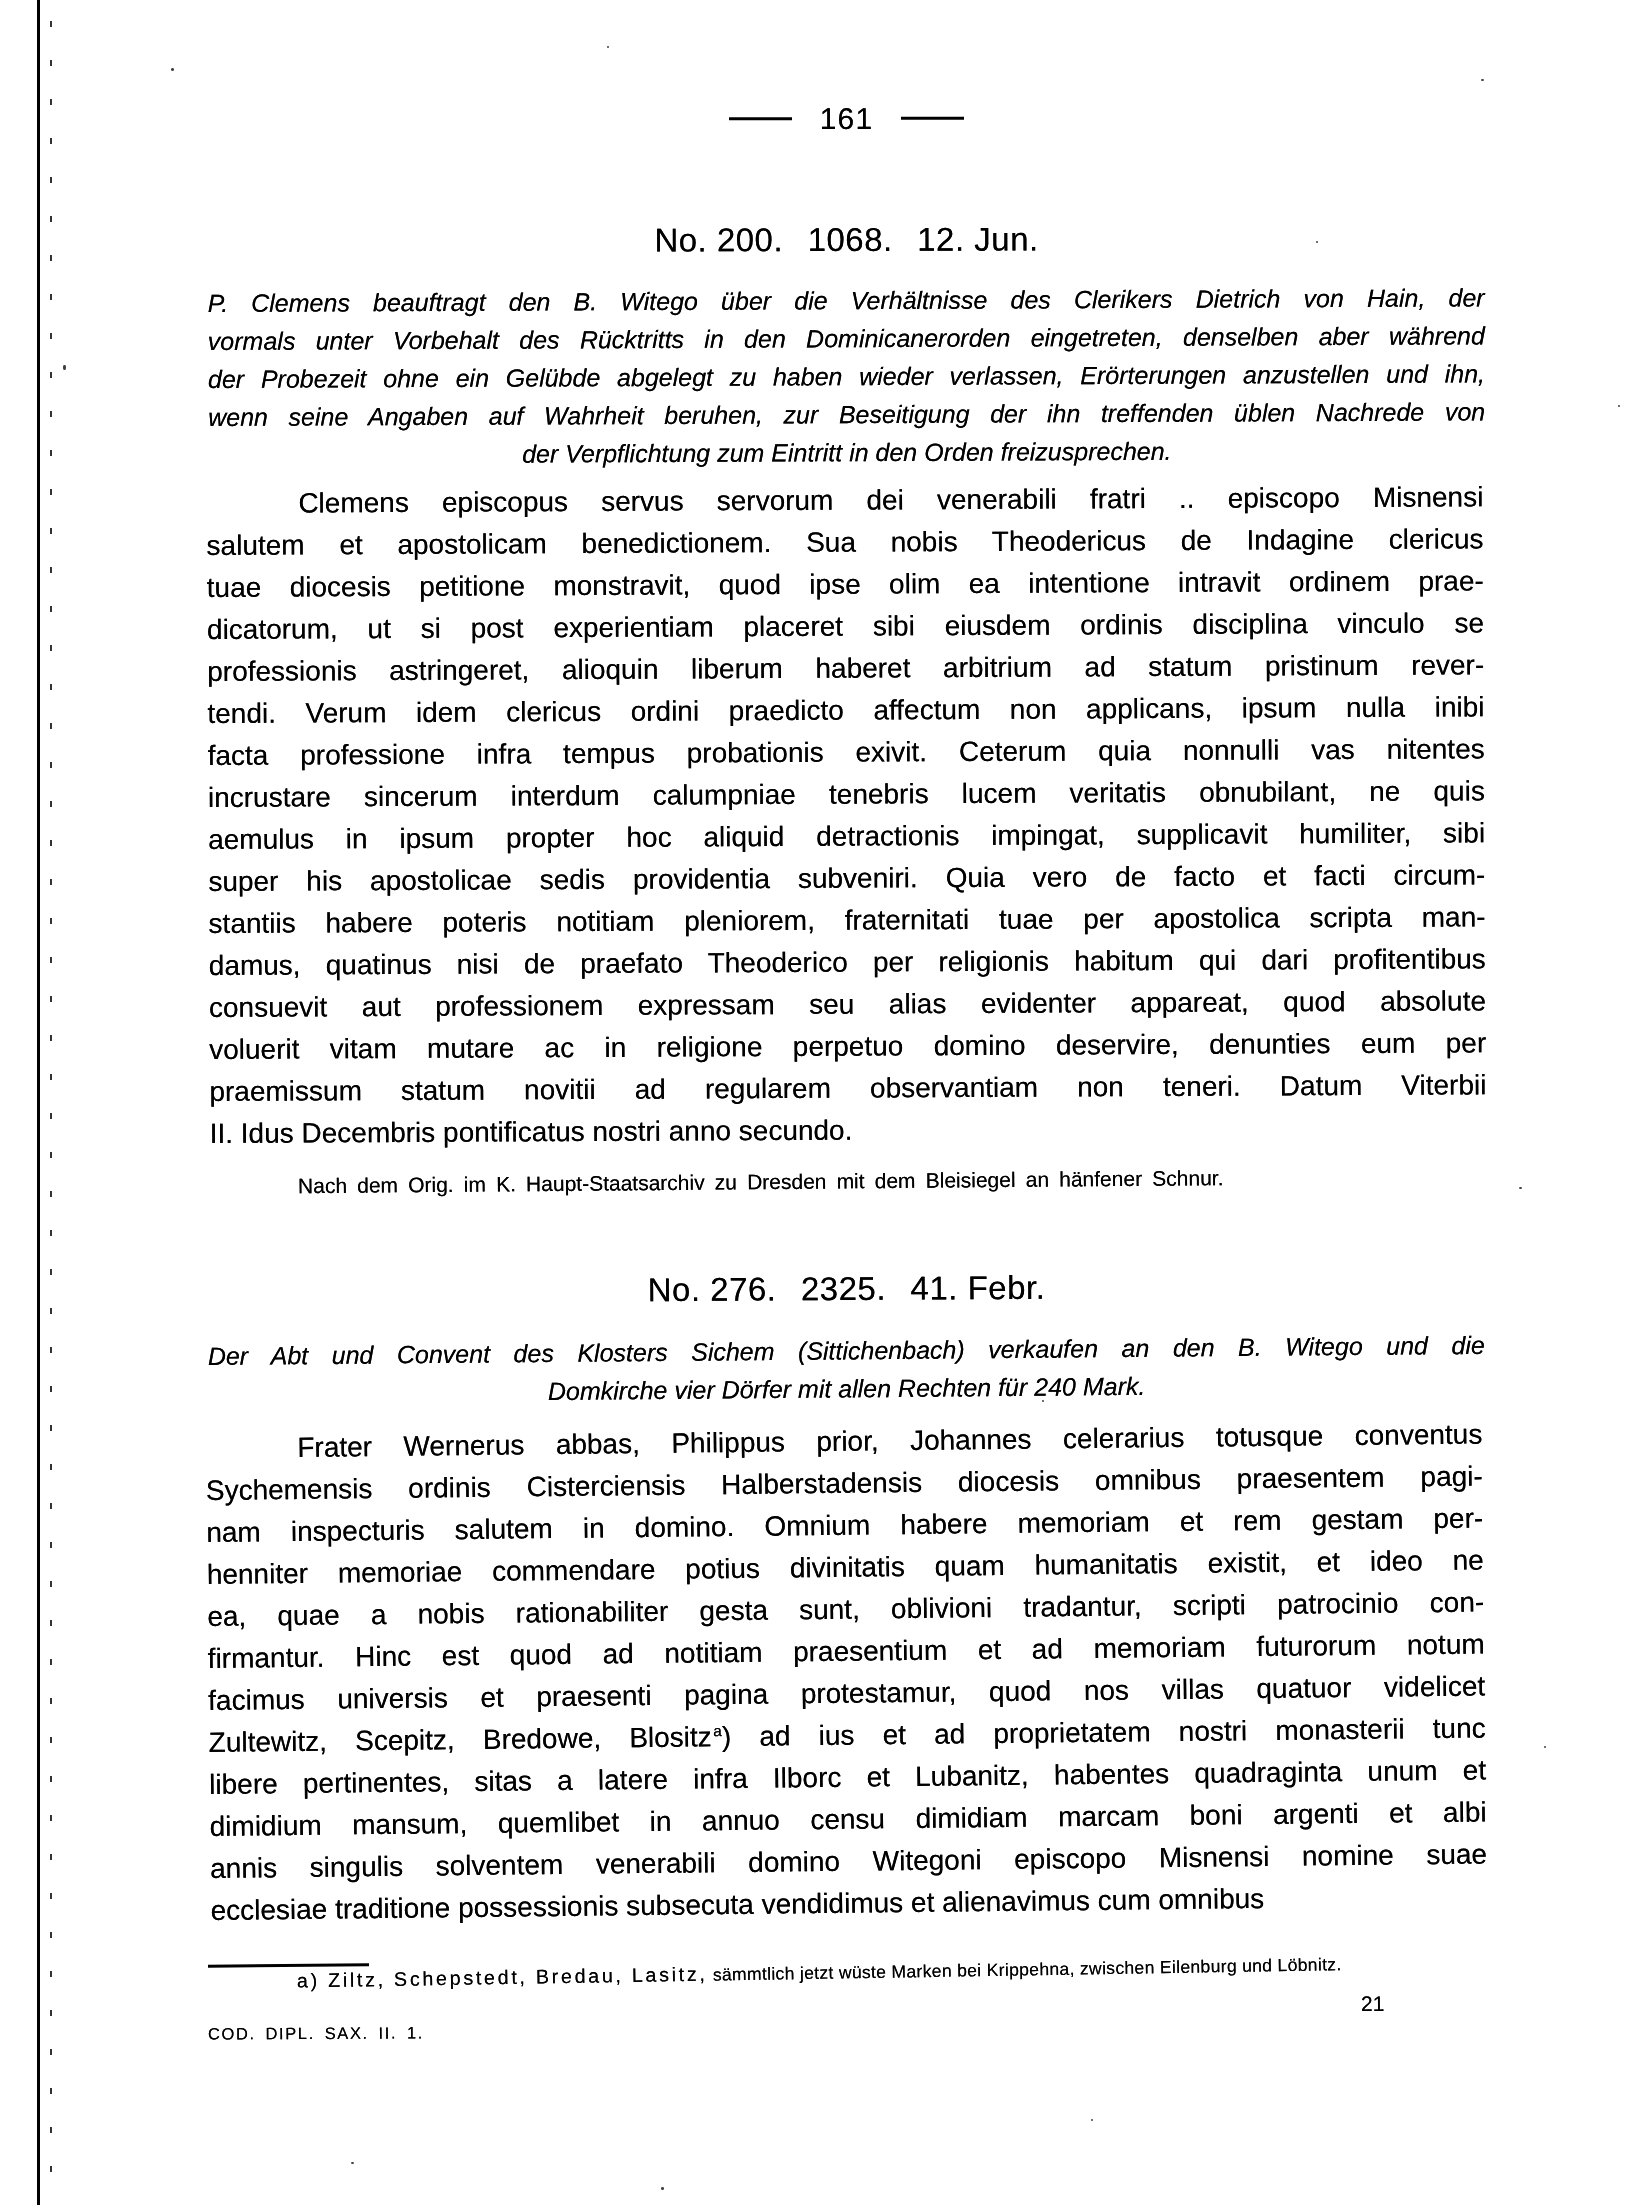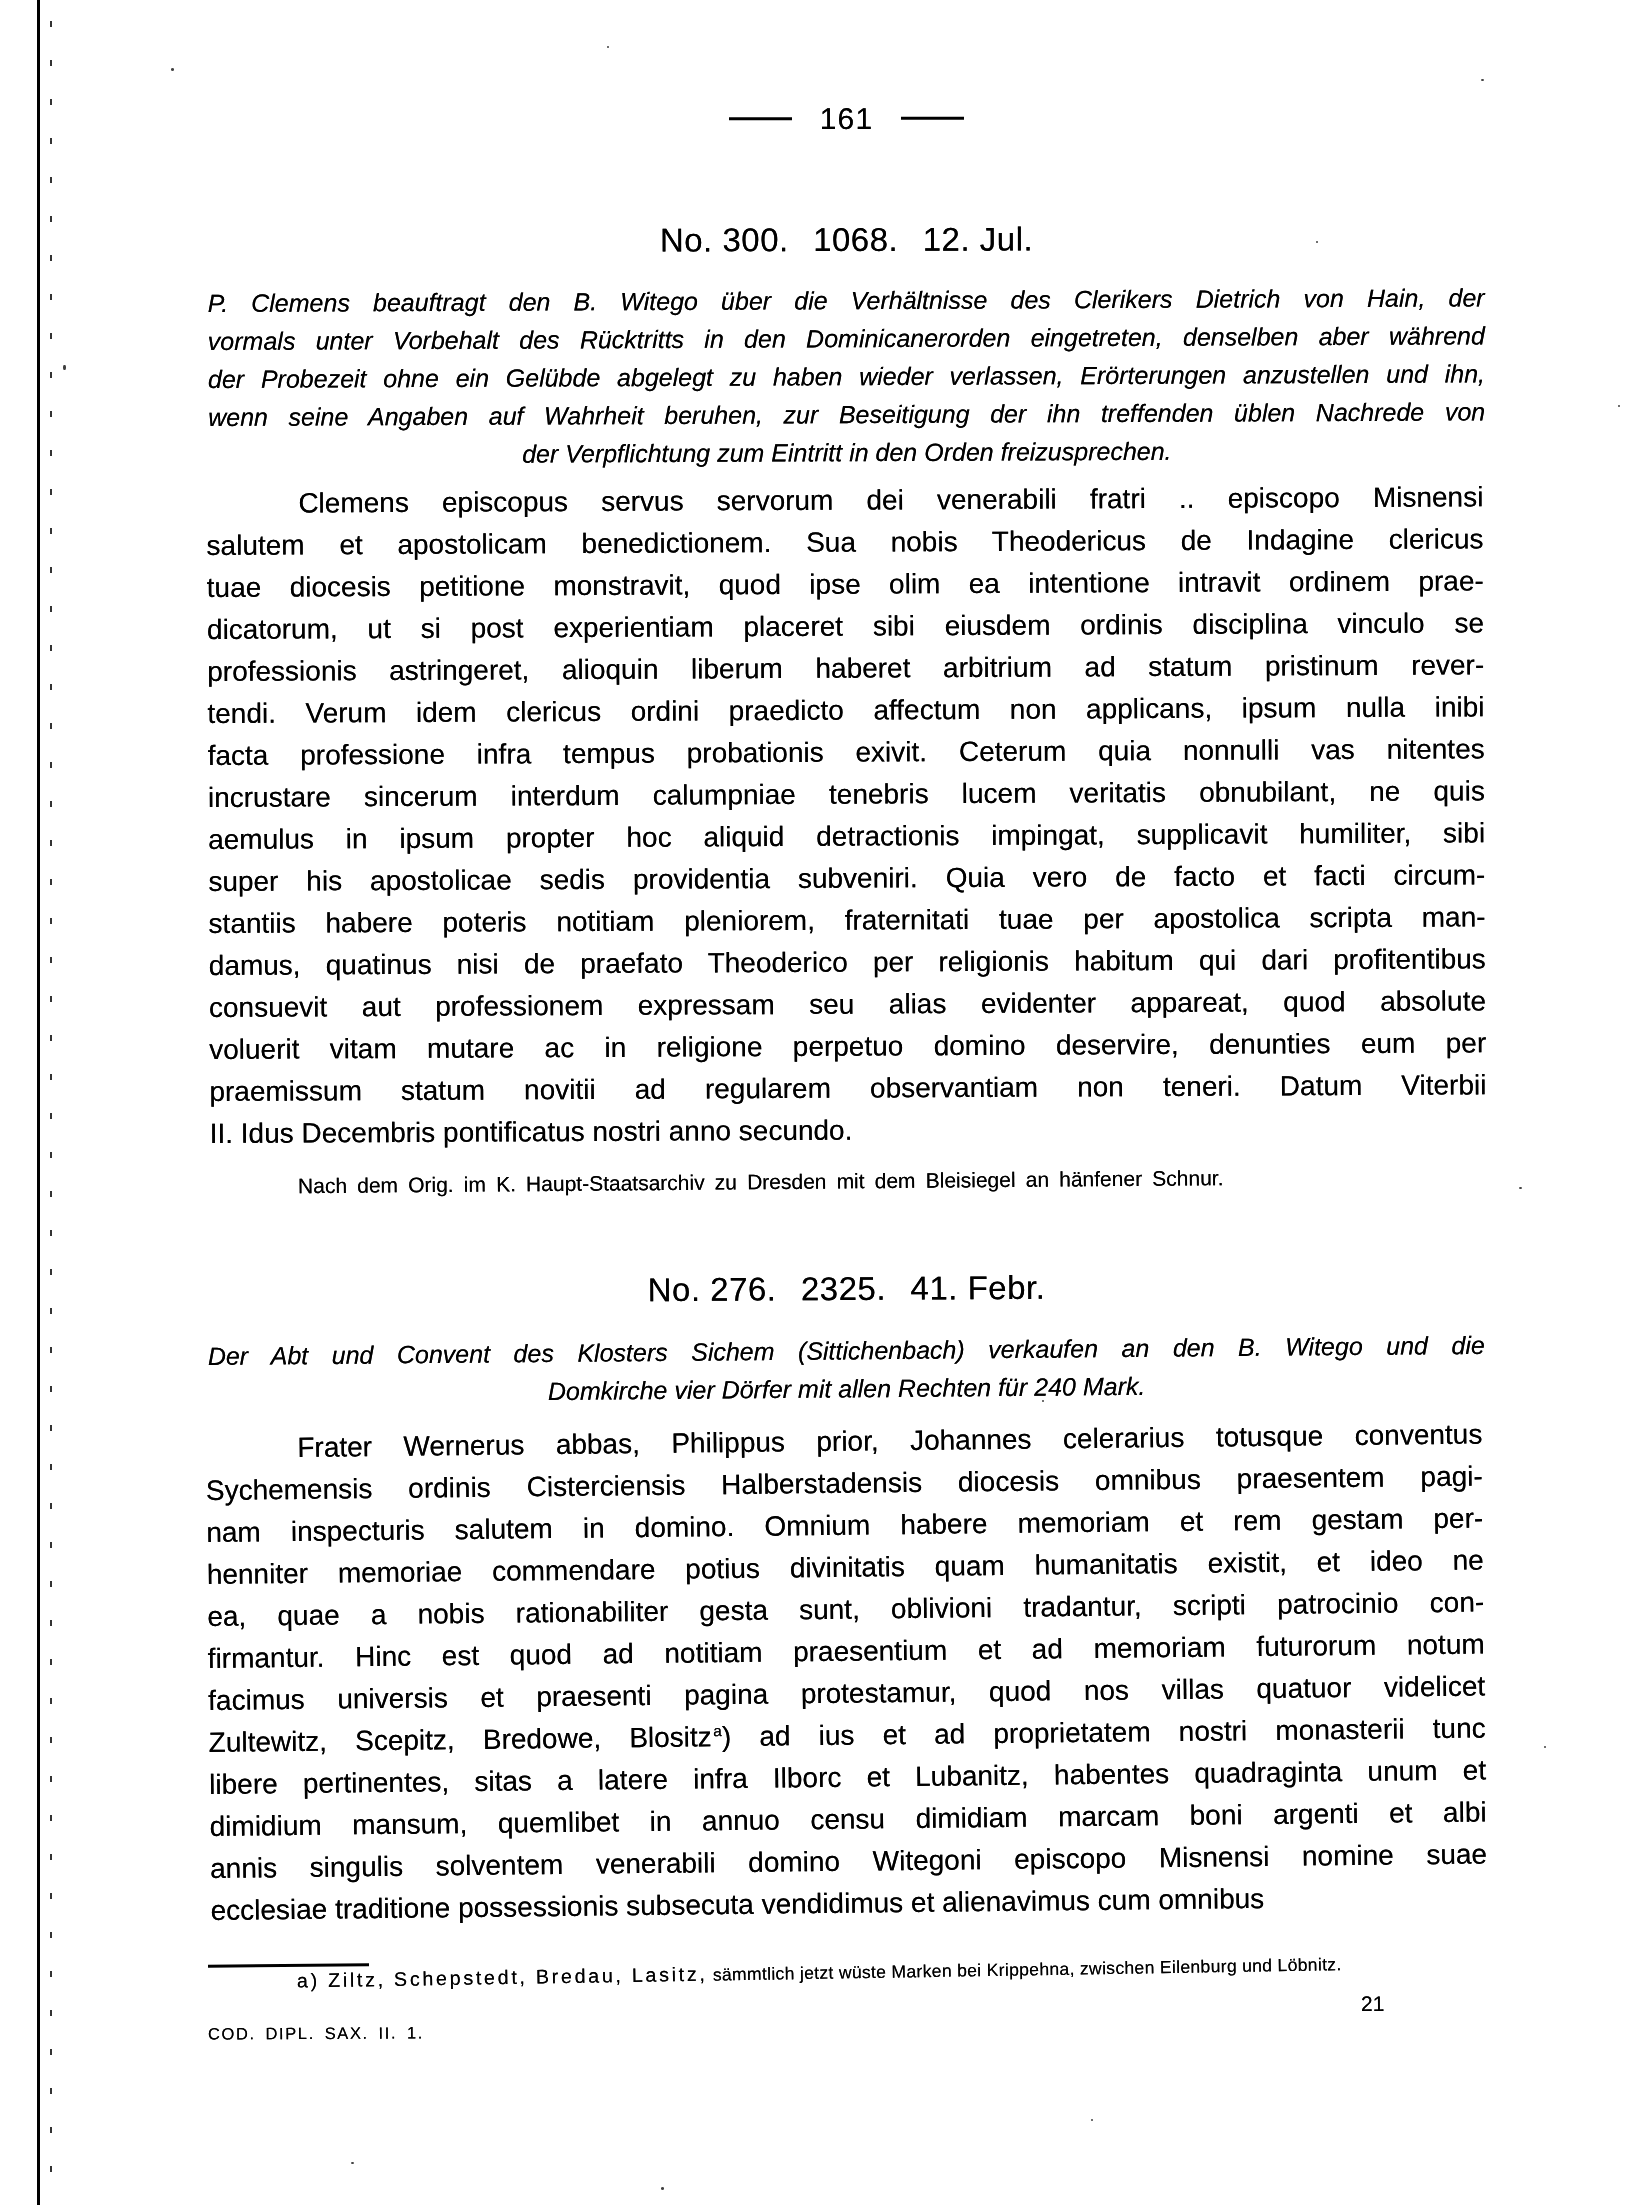--- a/index.html
+++ b/index.html
@@ -73,23 +73,23 @@
   <div class="speck" style="left:661px;top:2187px;width:3.2px;height:2.7px;"></div>
   <div class="speck" style="left:1091px;top:2119px;width:2.1px;height:2.1px;"></div>
 
   <div class="running-head">
     <span class="head-rule"></span>
     <span class="folio">161</span>
     <span class="head-rule"></span>
   </div>
 
   <div class="doc-heading h-doc1">
-    <span>No. 300.</span>
+    <span>No. 200.</span>
     <span>1068.</span>
-    <span>12. Jul.</span>
+    <span>12. Jun.</span>
   </div>
 
   <div class="block summary sum1">
       <div class="tline tfirst">P. Clemens beauftragt den B. Witego über die Verhältnisse des Clerikers Dietrich von Hain, der</div>
       <div class="tline">vormals unter Vorbehalt des Rücktritts in den Dominicanerorden eingetreten, denselben aber während</div>
       <div class="tline">der Probezeit ohne ein Gelübde abgelegt zu haben wieder verlassen, Erörterungen anzustellen und ihn,</div>
       <div class="tline">wenn seine Angaben auf Wahrheit beruhen, zur Beseitigung der ihn treffenden üblen Nachrede von</div>
       <div class="tline tlast">der Verpflichtung zum Eintritt in den Orden freizusprechen.</div>
     </div>
 

